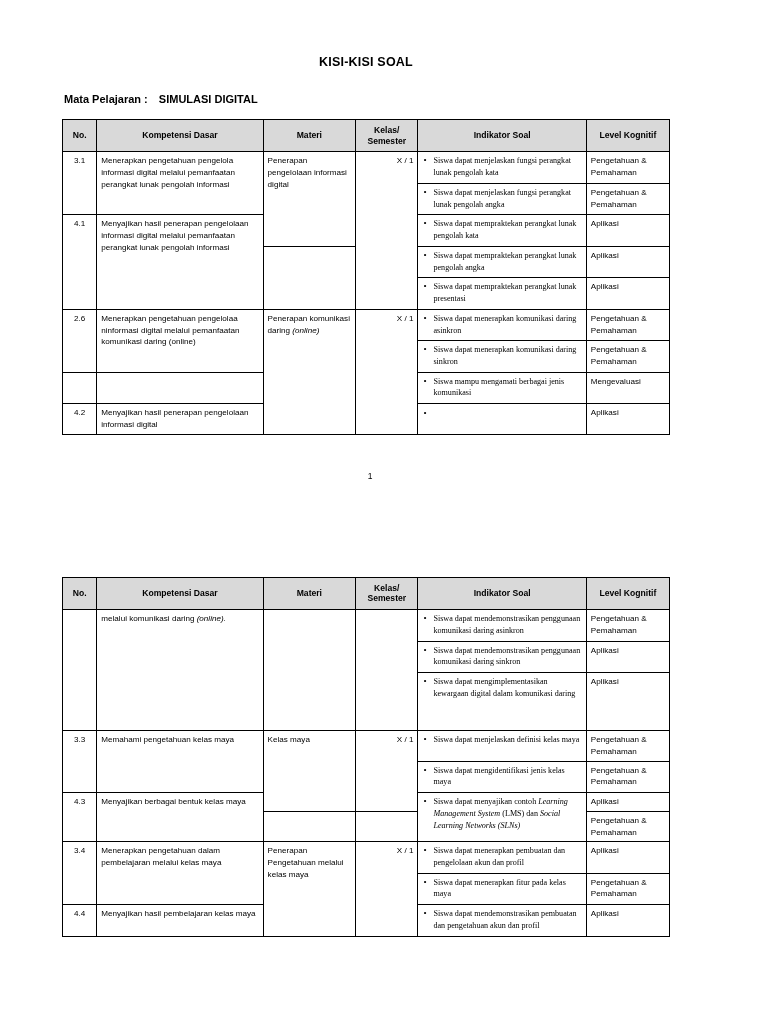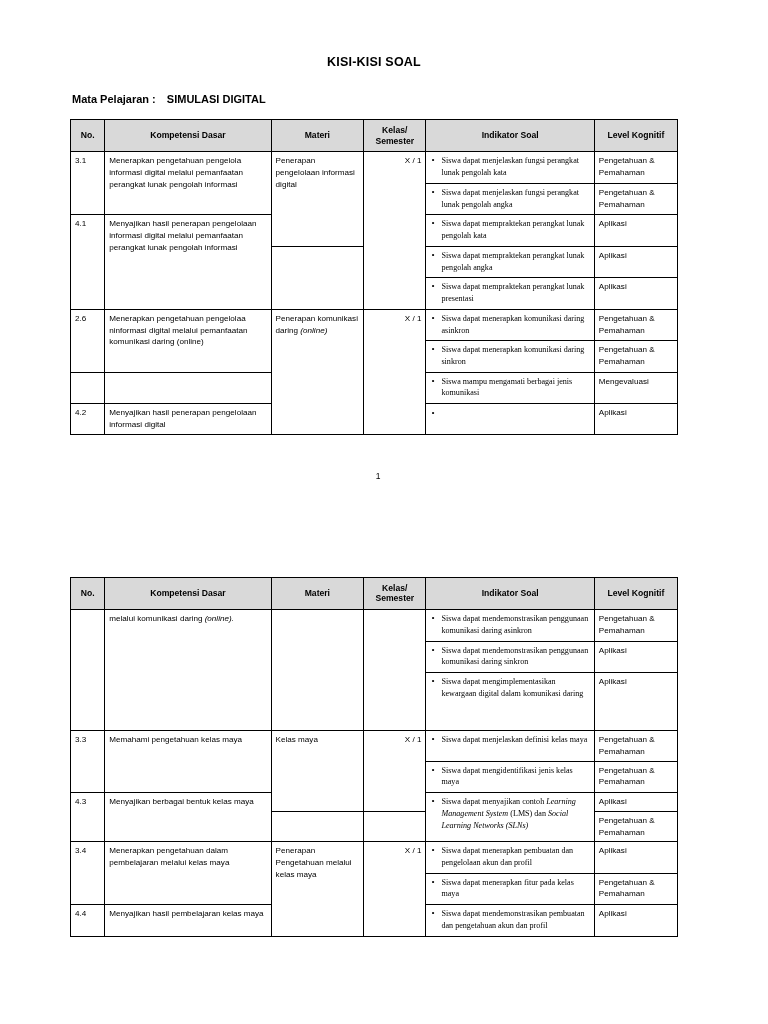--- a/index.html
+++ b/index.html
@@ -9,21 +9,20 @@
   }
   body {
     width: 768px;
     font-family: "Liberation Sans", sans-serif;
     color: #000000;
     -webkit-font-smoothing: antialiased;
   }
   .page {
     width: 732px;
     padding: 55px 62px 0 62px;
-    margin-left: 8px;
   }
   .doc-title {
     text-align: center;
     font-size: 12.5px;
     font-weight: bold;
     letter-spacing: 0.2px;
     margin: 0 0 24px 0;
   }
   .subject-line {
     font-size: 11px;
@@ -54,21 +53,21 @@
     font-size: 8.6px;
     padding: 5px 3px;
     line-height: 1.25;
   }
   col.c-no { width: 33px; }
   col.c-kd { width: 160px; }
   col.c-mat { width: 89px; }
   col.c-kls { width: 60px; }
   col.c-ind { width: 162px; }
   col.c-lvl { width: 80px; }
-  .no-cell { font-size: 8.3px; padding-top: 4px; }
+  .no-cell { text-align: center; font-size: 8.3px; padding-top: 4px; }
   .kls-cell { text-align: right; font-size: 8.3px; padding-top: 4px; }
   .ital { font-style: italic; }
 
   
   .ind-cell { padding: 3px 4px 3px 4px; }
   .ind-cell ul {
     margin: 0; padding: 0 0 0 11px;
     list-style: none;
   }
   .ind-cell li {

